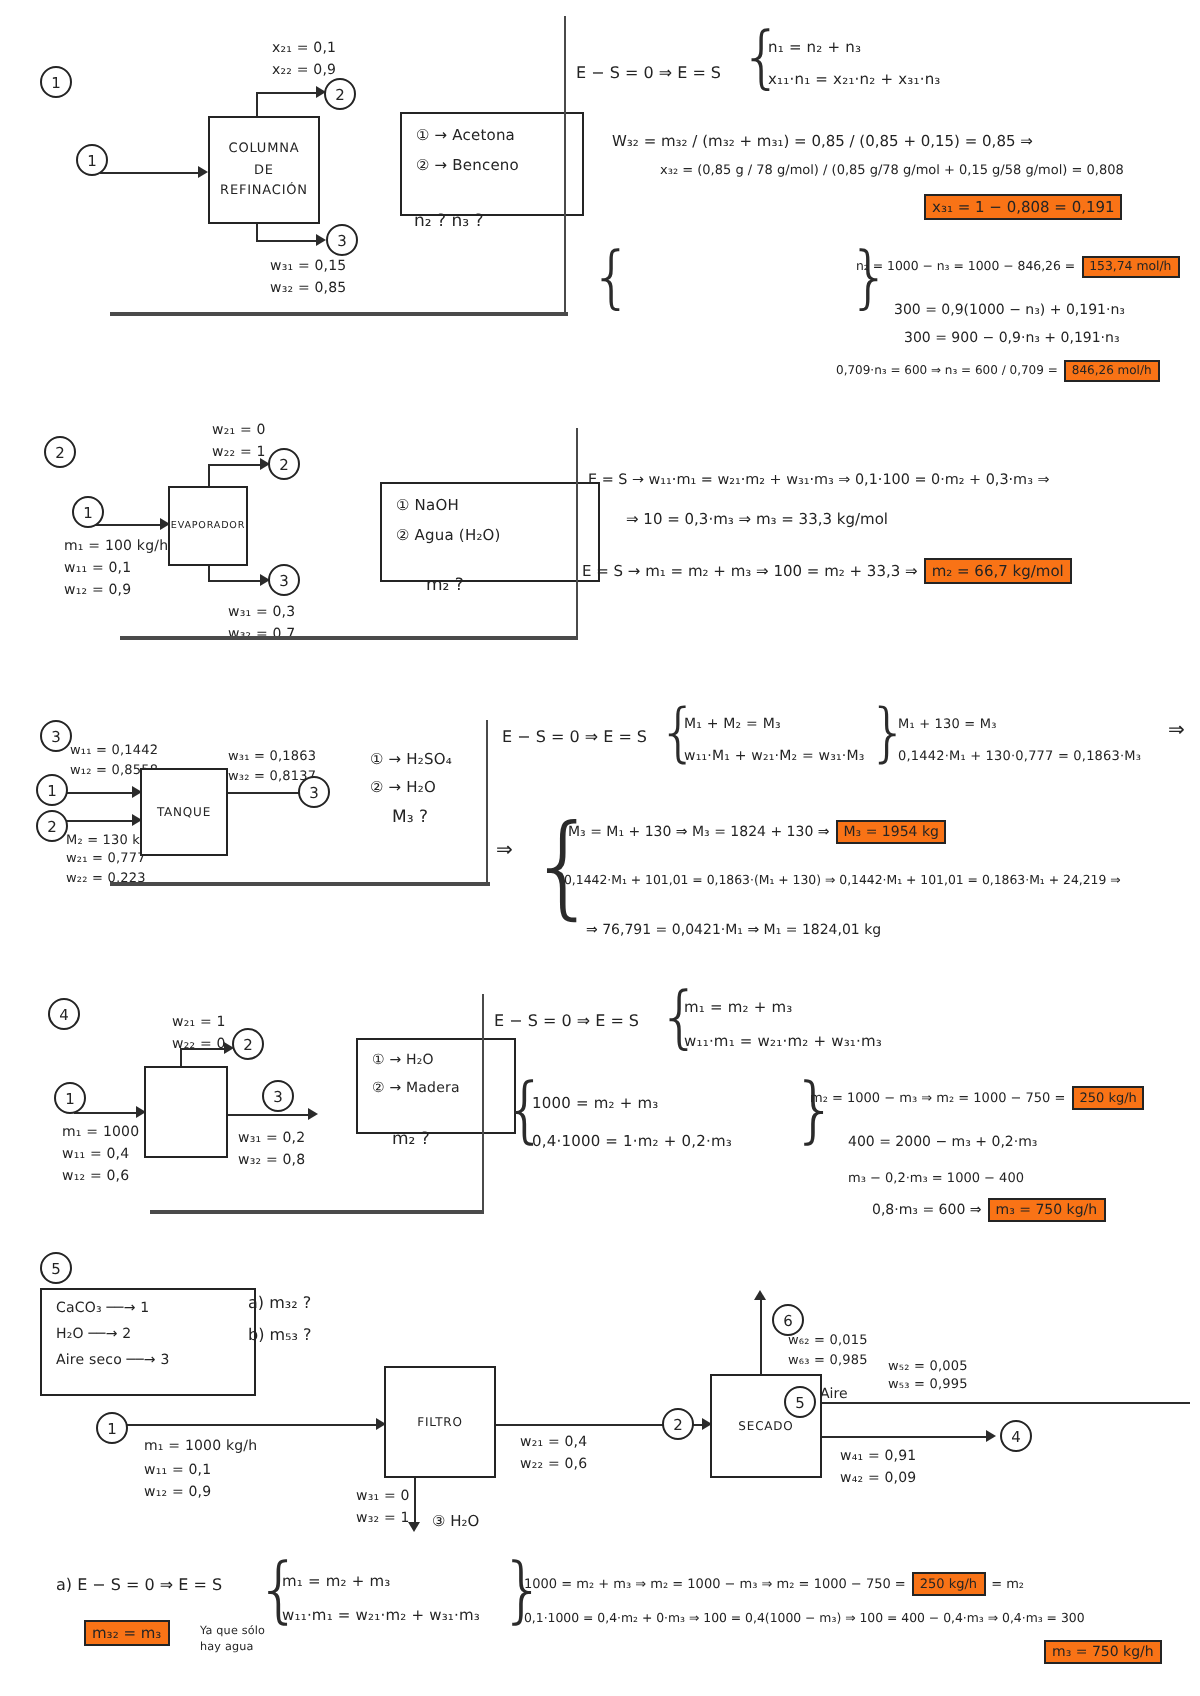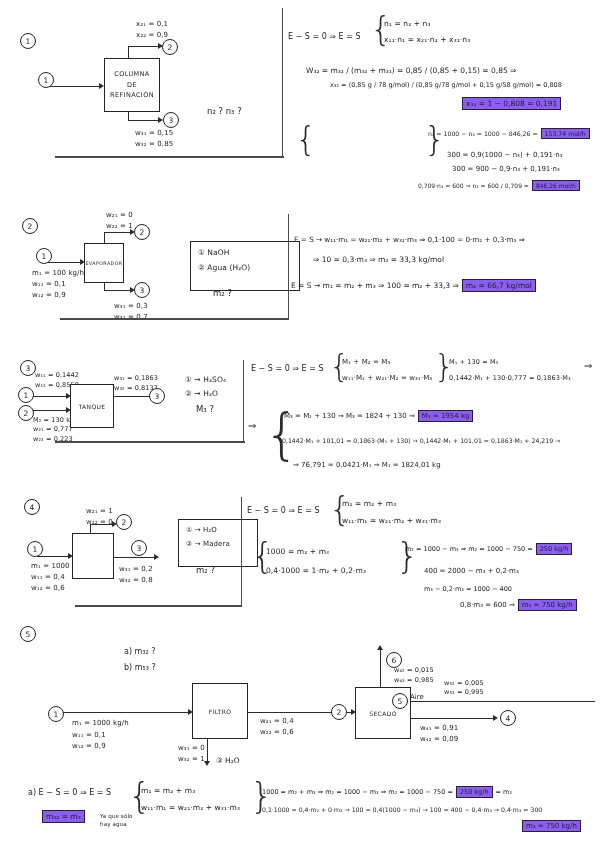--- a/index.html
+++ b/index.html
@@ -9,21 +9,21 @@
   .hand{white-space:pre-line;letter-spacing:.1px;}
   .nw{white-space:nowrap;}
   .f45{font-size:4.8px;} .f55{font-size:5.6px;} .f6{font-size:6px;} .f62{font-size:6.2px;}
   .f65{font-size:6.5px;} .f7{font-size:7px;} .f72{font-size:7.2px;} .f75{font-size:7.5px;}
   .f8{font-size:8px;} .f85{font-size:8.5px;} .f10{font-size:10px;}
   .circ{width:14px;height:14px;border:1.2px solid #242424;border-radius:50%;background:#fff;
         display:flex;align-items:center;justify-content:center;font-size:7.5px;z-index:3;}
   .pbox{border:1.4px solid #242424;background:#fff;display:flex;align-items:center;justify-content:center;
         text-align:center;z-index:2;letter-spacing:.4px;}
   .lbox{border:1.4px solid #242424;background:#fff;padding:3px 7px;}
-  .boxed{border:1.1px solid #242424;padding:1px 3px;display:inline-block;white-space:nowrap;background:#8b5cf6;}
+  .boxed{border:1.1px solid #242424;padding:1px 3px;display:inline-block;white-space:nowrap;background:#f97316;}
   .hl{position:absolute;height:1.4px;background:#2b2b2b;}
   .vl{position:absolute;width:1.4px;background:#2b2b2b;}
   .sep{background:#4a4a4a;}
   .tri{width:0;height:0;position:absolute;}
   .tr{border-top:3px solid transparent;border-bottom:3px solid transparent;border-left:5px solid #2b2b2b;}
   .tl{border-top:3px solid transparent;border-bottom:3px solid transparent;border-right:5px solid #2b2b2b;}
   .tu{border-left:3px solid transparent;border-right:3px solid transparent;border-bottom:5px solid #2b2b2b;}
   .td{border-left:3px solid transparent;border-right:3px solid transparent;border-top:5px solid #2b2b2b;}
   .brace{position:absolute;font-weight:300;line-height:1;color:#2b2b2b;font-family:"DejaVu Sans",sans-serif;}
   .row{position:absolute;white-space:nowrap;display:flex;align-items:center;gap:3px;}
@@ -48,20 +48,22 @@
 REFINACIÓN</div>
   <div class="abs circ" style="left:38px;top:72px">1</div>
   <div class="hl" style="left:50px;top:86px;width:52px"></div>
   <div class="tri tr" style="left:99px;top:83px"></div>
   <div class="vl" style="left:128px;top:110px;height:11px"></div>
   <div class="hl" style="left:128px;top:120px;width:32px"></div>
   <div class="tri tr" style="left:158px;top:117px"></div>
   <div class="abs circ" style="left:163px;top:112px">3</div>
   <div class="abs hand f7 lh15" style="left:135px;top:128px">w₃₁ = 0,15
 w₃₂ = 0,85</div>
+  <div class="abs lbox hand f75 lh2" style="left:200px;top:56px;width:76px;height:44px">① → Acetona
+② → Benceno</div>
   <div class="abs nw f85" style="left:207px;top:106px">n₂ ?    n₃ ?</div>
   <div class="vl sep" style="left:282px;top:8px;height:150px"></div>
   <div class="hl sep" style="left:55px;top:156px;width:229px;height:2px"></div>
 
   <div class="abs nw f8" style="left:288px;top:32px">E − S = 0  ⇒  E = S</div>
   <div class="brace" style="left:370px;top:12px;font-size:34px">{</div>
   <div class="abs hand f75 lh215" style="left:384px;top:16px">n₁ = n₂ + n₃
 x₁₁·n₁ = x₂₁·n₂ + x₃₁·n₃</div>
   <div class="abs nw f75" style="left:306px;top:66px">W₃₂ = m₃₂ / (m₃₂ + m₃₁) = 0,85 / (0,85 + 0,15) = 0,85  ⇒</div>
   <div class="abs nw f65" style="left:330px;top:81px">x₃₂ = (0,85 g / 78 g/mol) / (0,85 g/78 g/mol + 0,15 g/58 g/mol) = 0,808</div>
@@ -185,26 +187,29 @@
   <div class="brace" style="left:251px;top:538px;font-size:36px">{</div>
   <div class="abs hand f75 lh25" style="left:266px;top:543px">1000 = m₂ + m₃
 0,4·1000 = 1·m₂ + 0,2·m₃</div>
   <div class="brace" style="left:396px;top:538px;font-size:36px">}</div>
   <div class="row f65" style="left:405px;top:543px">
     <span>m₂ = 1000 − m₃  ⇒  m₂ = 1000 − 750 =</span>
     <span class="boxed">250 kg/h</span>
   </div>
   <div class="abs nw f7" style="left:424px;top:567px">400 = 2000 − m₃ + 0,2·m₃</div>
   <div class="abs nw f65" style="left:424px;top:585px">m₃ − 0,2·m₃ = 1000 − 400</div>
-  <div class="row f7" style="left:460px;top:599px">
+  <div class="row f7" style="left:436px;top:599px">
     <span>0,8·m₃ = 600 ⇒</span>
     <span class="boxed">m₃ = 750 kg/h</span>
   </div>
 
   <div class="abs circ" style="left:20px;top:626px">5</div>
+  <div class="abs lbox hand f7 lh185" style="left:20px;top:644px;width:92px;height:46px">CaCO₃ ──→ 1
+H₂O ──→ 2
+Aire seco ──→ 3</div>
   <div class="abs nw f8" style="left:124px;top:647px">a) m₃₂ ?</div>
   <div class="abs nw f8" style="left:124px;top:663px">b) m₅₃ ?</div>
 
   <div class="abs pbox hand f6" style="left:192px;top:683px;width:54px;height:54px">FILTRO</div>
   <div class="abs circ" style="left:48px;top:706px">1</div>
   <div class="hl" style="left:60px;top:712px;width:130px"></div>
   <div class="tri tr" style="left:188px;top:709px"></div>
   <div class="abs hand f7 lh165" style="left:72px;top:718px">m₁ = 1000 kg/h
 w₁₁ = 0,1
 w₁₂ = 0,9</div>

